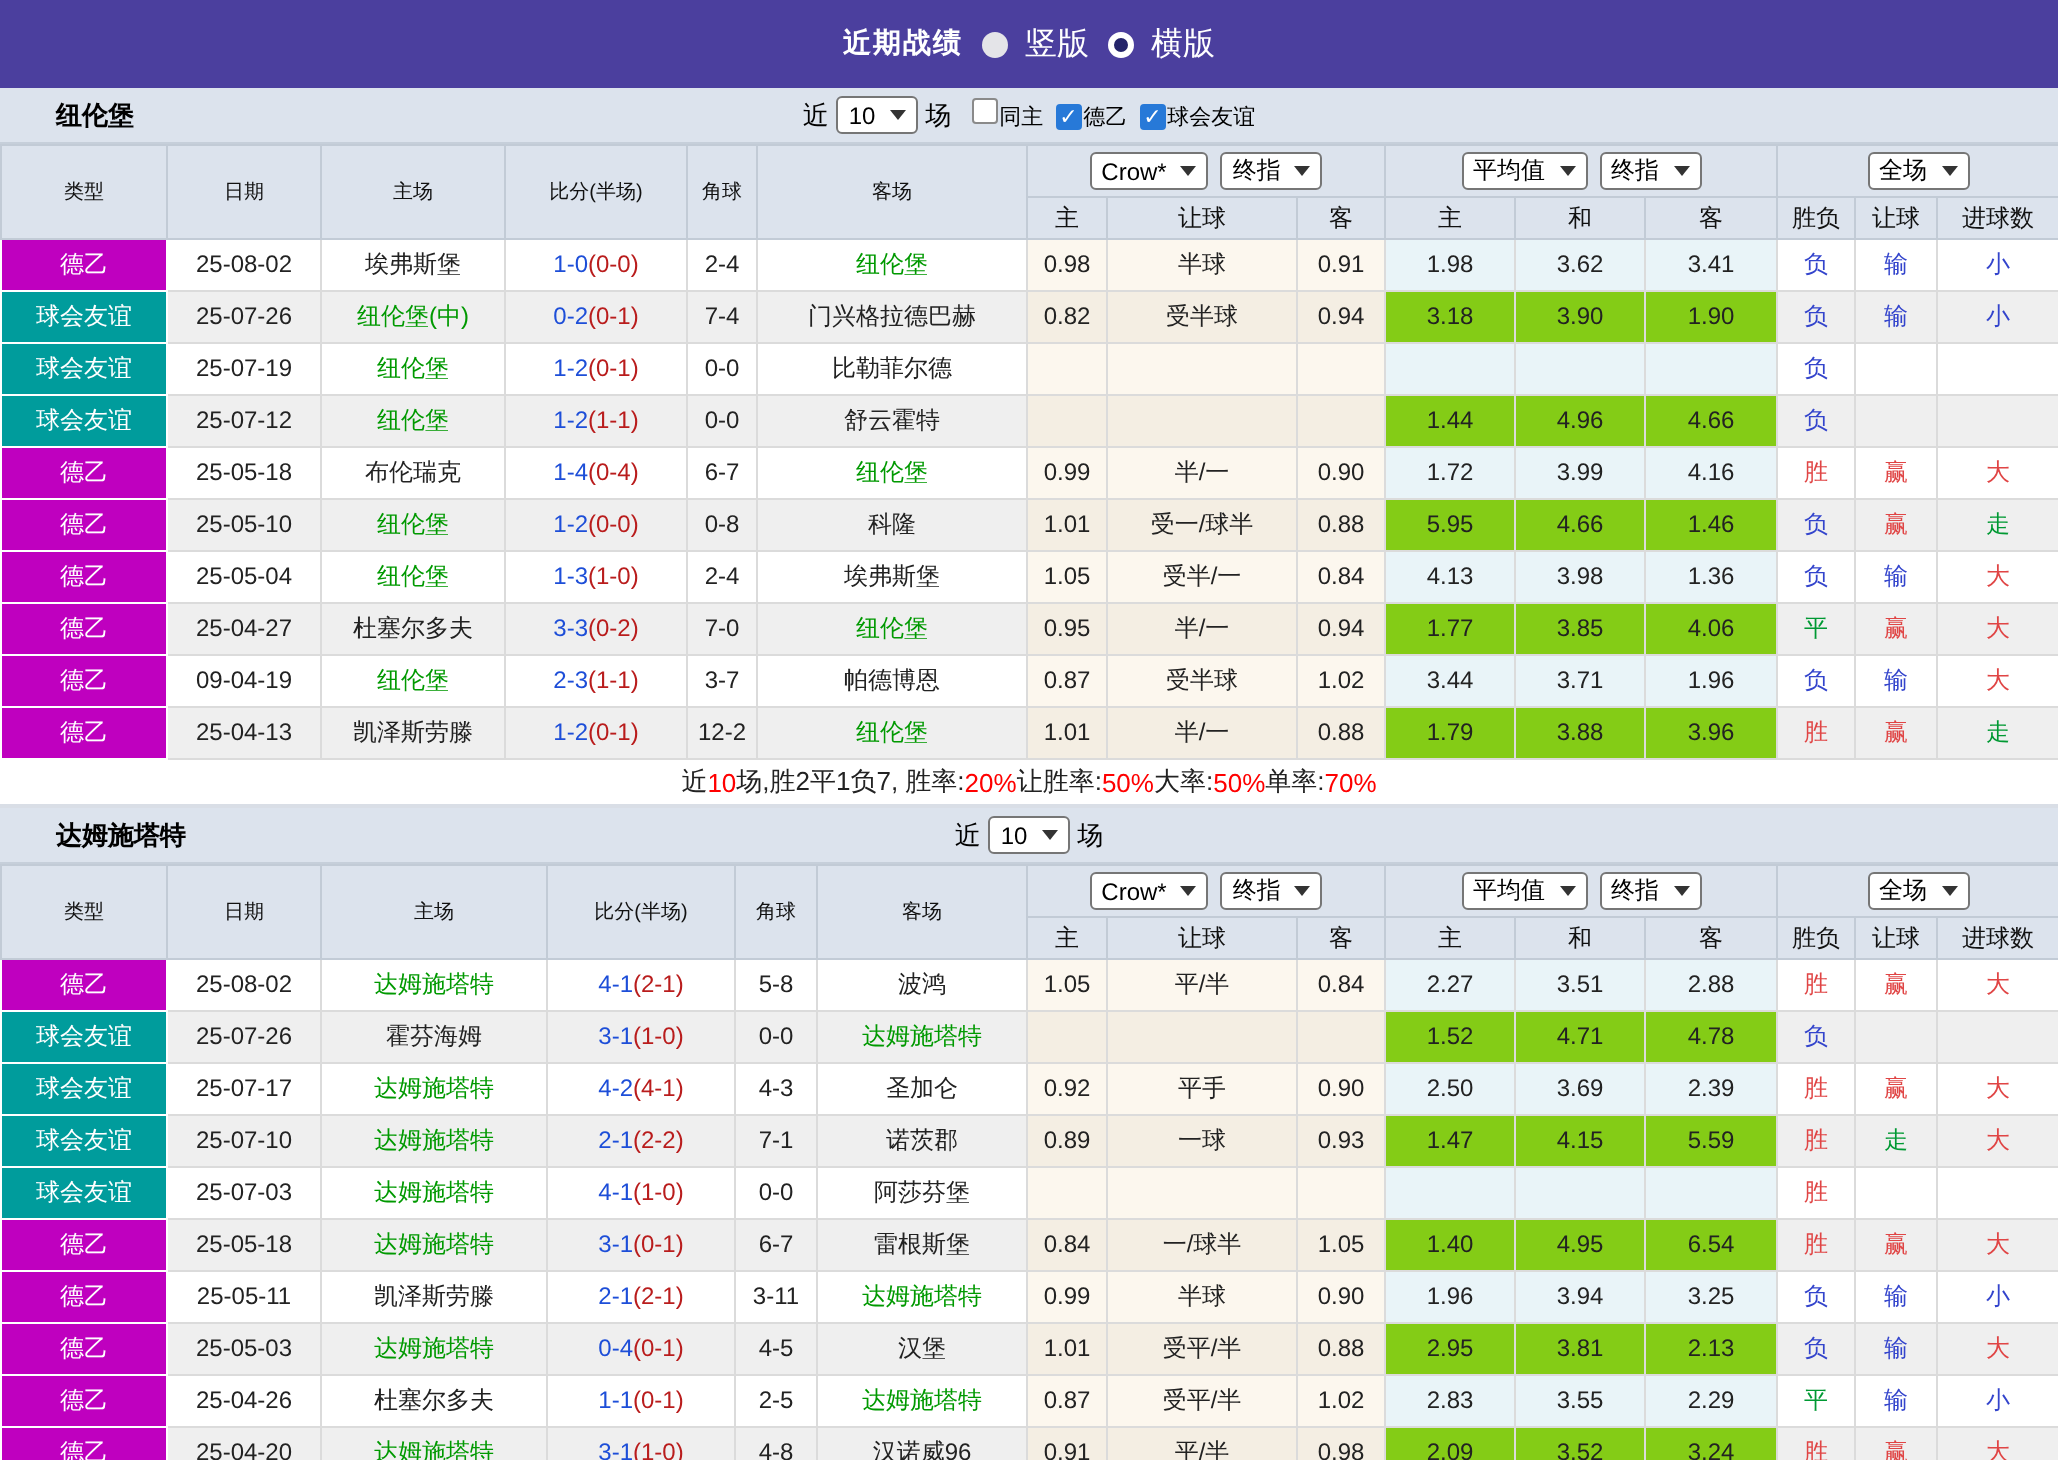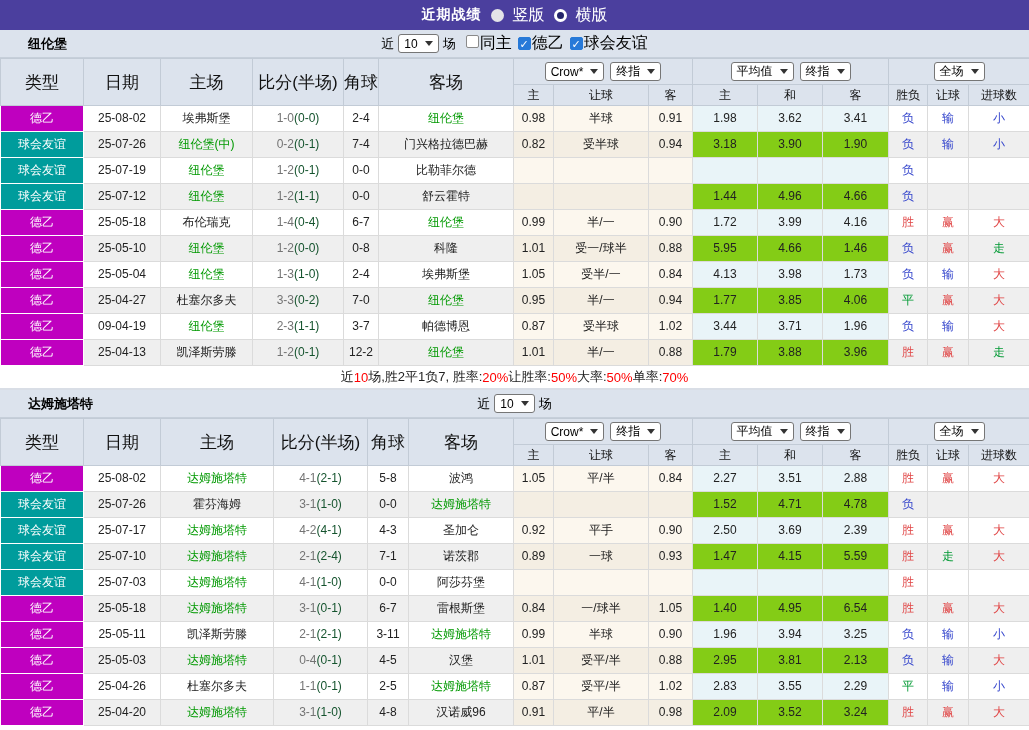--- a/index.html
+++ b/index.html
@@ -1,57 +1,57 @@
 <!DOCTYPE html>
 <html><head>
 <meta charset="utf-8">
 <style>
   * { box-sizing: border-box; }
   body { margin:0; width:1029px; background:#fff; color:#222;
          font-family:"Liberation Sans","DejaVu Sans",sans-serif; }
-  .topbar { height:30px; background:#4B3F9E; display:flex; align-items:center;
+  .topbar { height:44px; background:#4B3F9E; display:flex; align-items:center;
             justify-content:center; gap:9px; }
   .topbar .title { color:#fff; font-weight:bold; font-size:14px; letter-spacing:1px; }
   .radio { width:13px; height:13px; border-radius:50%; display:inline-block; }
   .radio.solid { background:#E4E4E8; }
   .radio.ring { width:13px; height:13px; border:3.5px solid #fff; background:#24246a; }
   .radio-label { color:#fff; font-size:16px; }
 
   .section-title-row { height:28px; background:#DCE3ED; position:relative;
                        display:flex; align-items:center; border-bottom:1px solid #C6CFDA; }
   .team-name { position:absolute; left:28px; font-weight:bold; font-size:13px; color:#000; }
   .filter { margin:0 auto; display:flex; align-items:center; gap:4px; font-size:13px; color:#000; }
   .select { display:inline-flex; align-items:center; gap:7px; background:#fff;
             border:1px solid #767676; border-radius:3px; padding:0 5px; height:19px;
             font-size:12px; color:#000; cursor:default; }
   .caret { width:0; height:0; border-left:4px solid transparent;
            border-right:4px solid transparent; border-top:5px solid #333; display:inline-block; }
   .cb { width:13px; height:13px; border:1px solid #8a8a8a; border-radius:2px; background:#fff;
         display:inline-block; text-align:center; line-height:12px; font-size:11px; margin:0 1px 0 6px; }
   .cb.checked { background:#2779D8; border-color:#2779D8; color:#fff; font-weight:bold; }
-  .cb-label { font-size:16px; }
+  .cb-label { font-size:11px; }
 
   table { border-collapse:collapse; table-layout:fixed; width:1029px; font-size:12px; }
   thead th { background:#DCE3ED; border:1px solid #C2CBD6; font-weight:normal;
              color:#111; padding:0; }
   .hrow-a th { height:26px; }
   .hrow-b th { height:21px; font-size:12px; }
-  thead th.span2 { font-size:17px; }
+  thead th.span2 { font-size:10px; }
   .grp-selects { display:flex; justify-content:center; gap:6px; }
   tbody td { height:25px; line-height:25px; text-align:center; border:1px solid #DBDBDB;
              overflow:hidden; white-space:nowrap; background:#fff; padding:0; }
   tr.odd td { background:#EFEFEF; }
   td.type { color:#fff; border-color:#fff #fff; font-size:12px; }
   td.type.league { background:#BF00BF; }
   td.type.friendly { background:#009C9C; }
   td.odds { background:#FCF7EE; } tr.odd td.odds { background:#F4EEE3; }
   td.avg  { background:#E9F4F8; } tr.odd td.avg  { background:#84cc16; }
   .c-red { color:#E04545; } .c-blue { color:#3344CC; } .c-green { color:#009933; }
   .team-green { color:#009900; }
-  .score { color:#737373; } .half { color:#14532d; }
+  .score { color:#1d4ed8; } .half { color:#b91c1c; }
   .summary { height:24px; display:flex; align-items:center; justify-content:center;
              font-size:13px; background:#fff; border-bottom:2px solid #D9DEE6; }
   .summary span.red { color:#FF0000; }
 </style>
 </head>
 <body>
 
 <div class="topbar">
   <span class="title">近期战绩</span>
   <span class="radio solid"></span>
@@ -252,21 +252,21 @@
           <td>25-05-04</td>
           <td><span class="team-green">纽伦堡</span></td>
           <td><span class="score">1-3</span><span class="half">(1-0)</span></td>
           <td>2-4</td>
           <td><span class="">埃弗斯堡</span></td>
           <td class="odds">1.05</td>
           <td class="odds">受半/一</td>
           <td class="odds">0.84</td>
           <td class="avg">4.13</td>
           <td class="avg">3.98</td>
-          <td class="avg">1.73</td>
+          <td class="avg">1.36</td>
           <td class="c-blue">负</td>
           <td class="c-blue">输</td>
           <td class="c-red">大</td>
         </tr>
         <tr class="odd">
           <td class="type league">德乙</td>
           <td>25-04-27</td>
           <td><span class="">杜塞尔多夫</span></td>
           <td><span class="score">3-3</span><span class="half">(0-2)</span></td>
           <td>7-0</td>
@@ -463,21 +463,21 @@
           <td class="avg">3.69</td>
           <td class="avg">2.39</td>
           <td class="c-red">胜</td>
           <td class="c-red">赢</td>
           <td class="c-red">大</td>
         </tr>
         <tr class="odd">
           <td class="type friendly">球会友谊</td>
           <td>25-07-10</td>
           <td><span class="team-green">达姆施塔特</span></td>
-          <td><span class="score">2-1</span><span class="half">(2-4)</span></td>
+          <td><span class="score">2-1</span><span class="half">(2-2)</span></td>
           <td>7-1</td>
           <td><span class="">诺茨郡</span></td>
           <td class="odds">0.89</td>
           <td class="odds">一球</td>
           <td class="odds">0.93</td>
           <td class="avg">1.47</td>
           <td class="avg">4.15</td>
           <td class="avg">5.59</td>
           <td class="c-red">胜</td>
           <td class="c-green">走</td>

